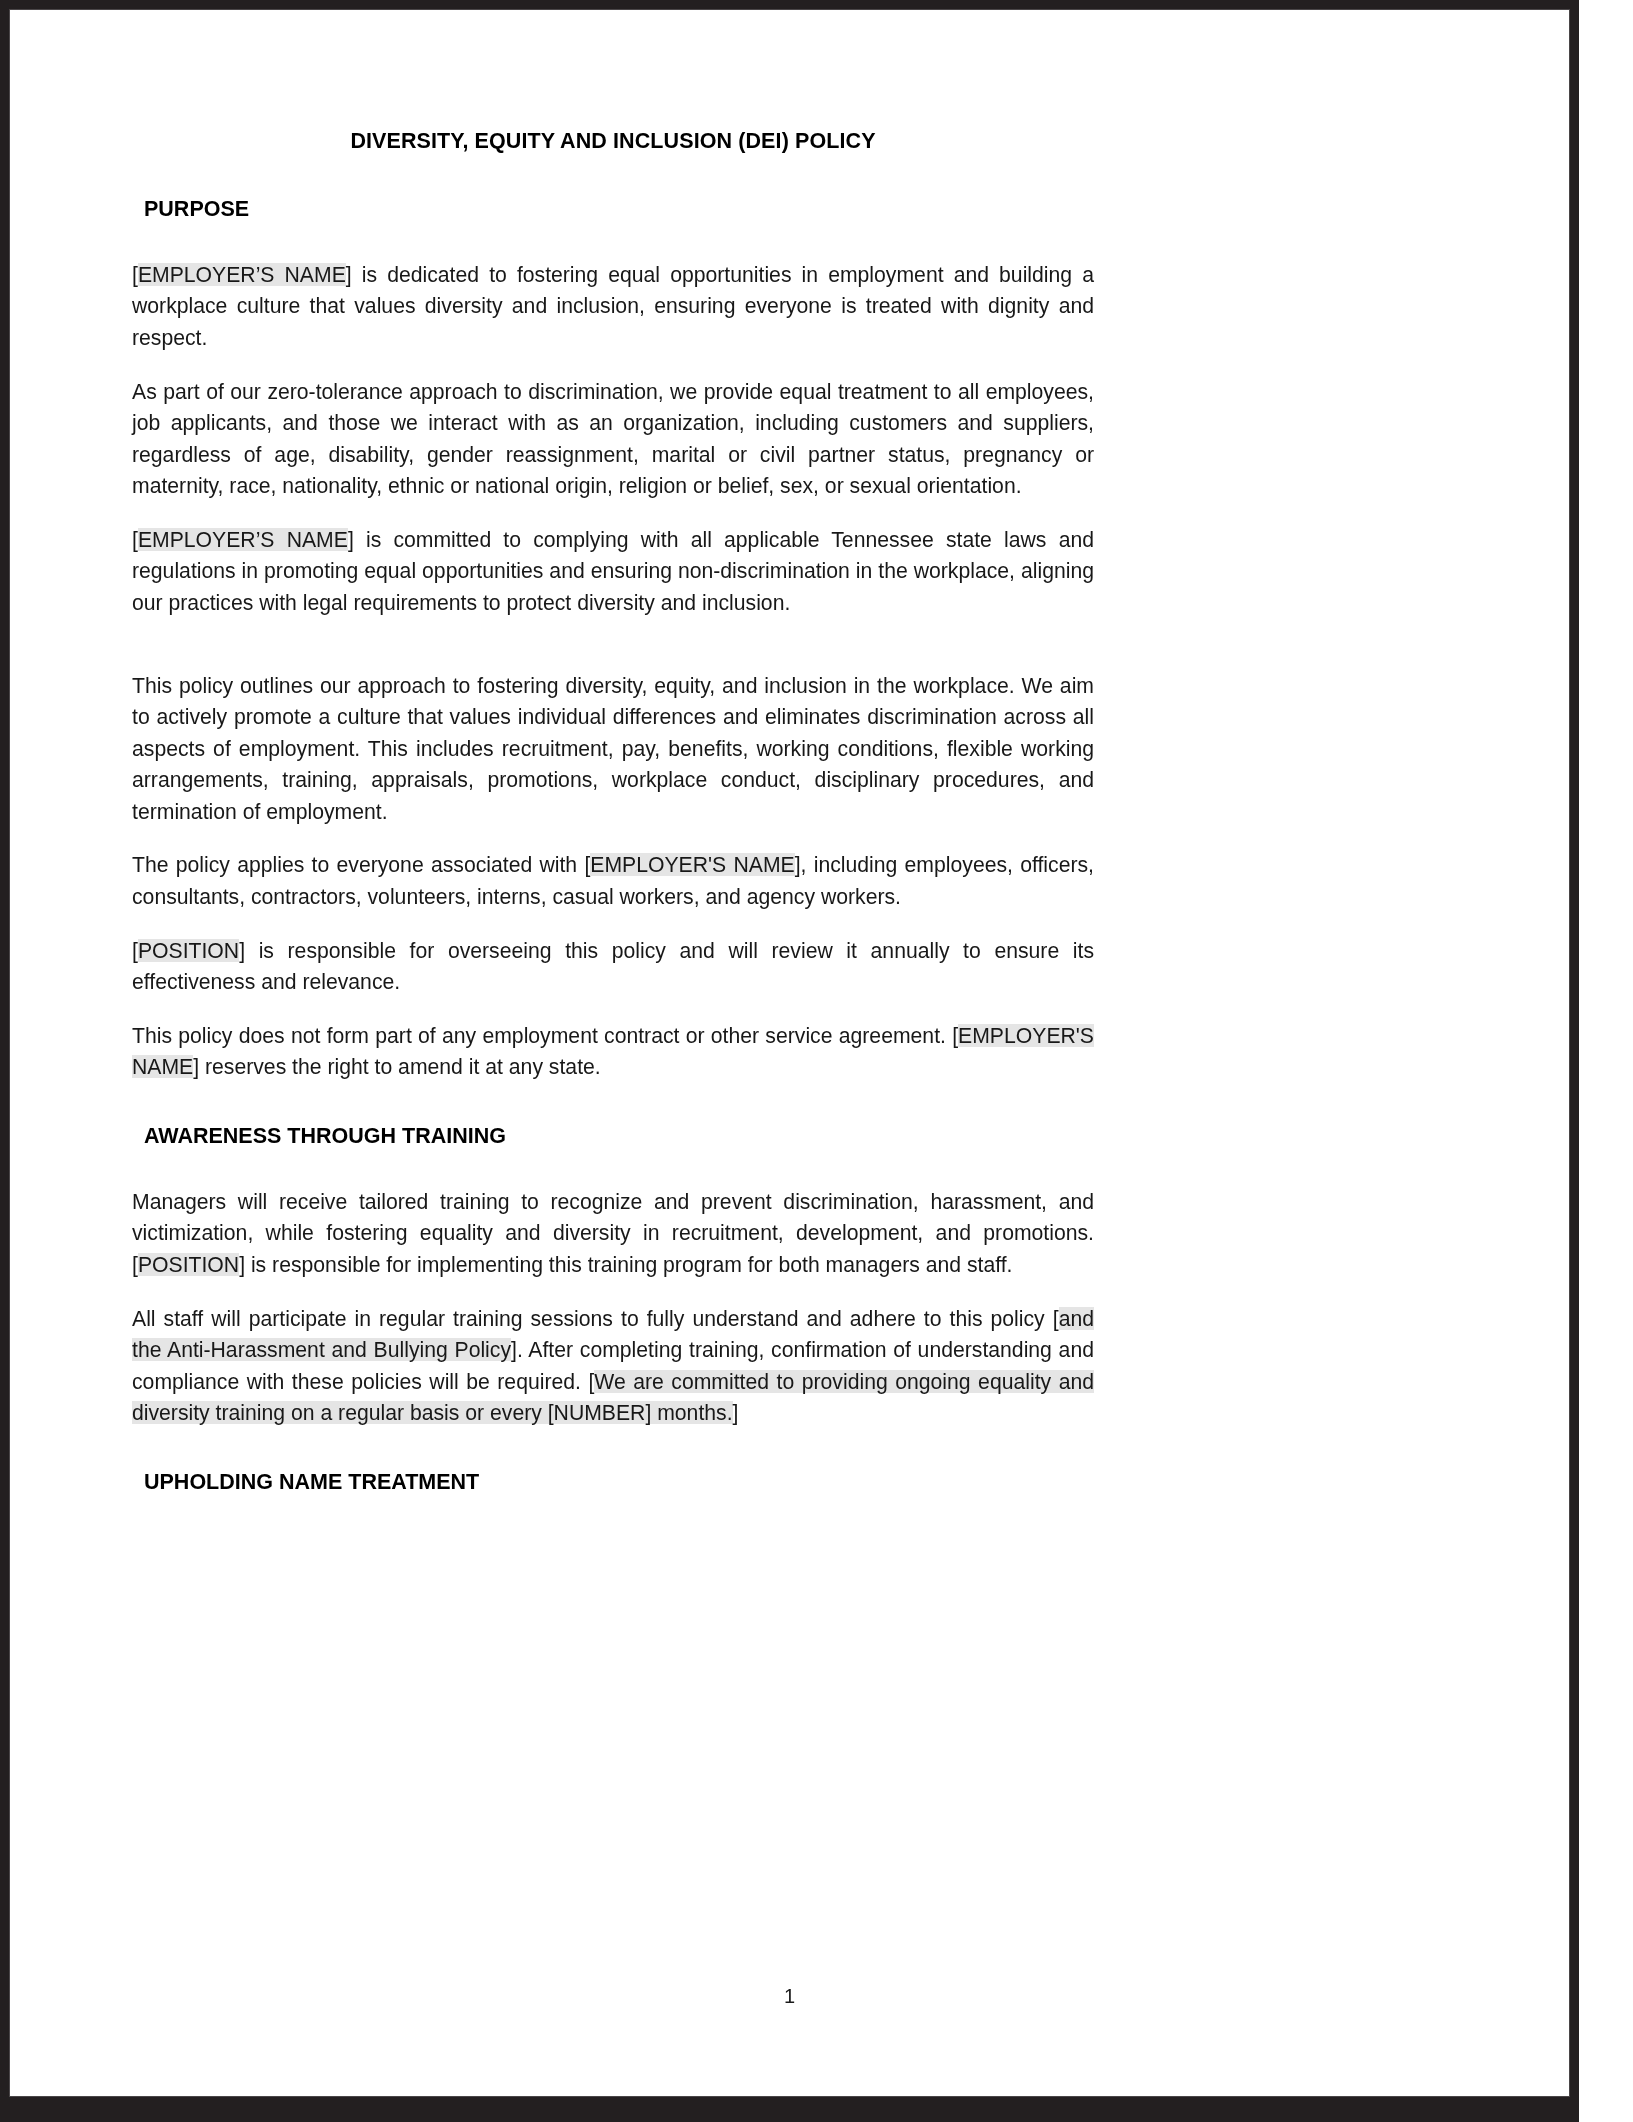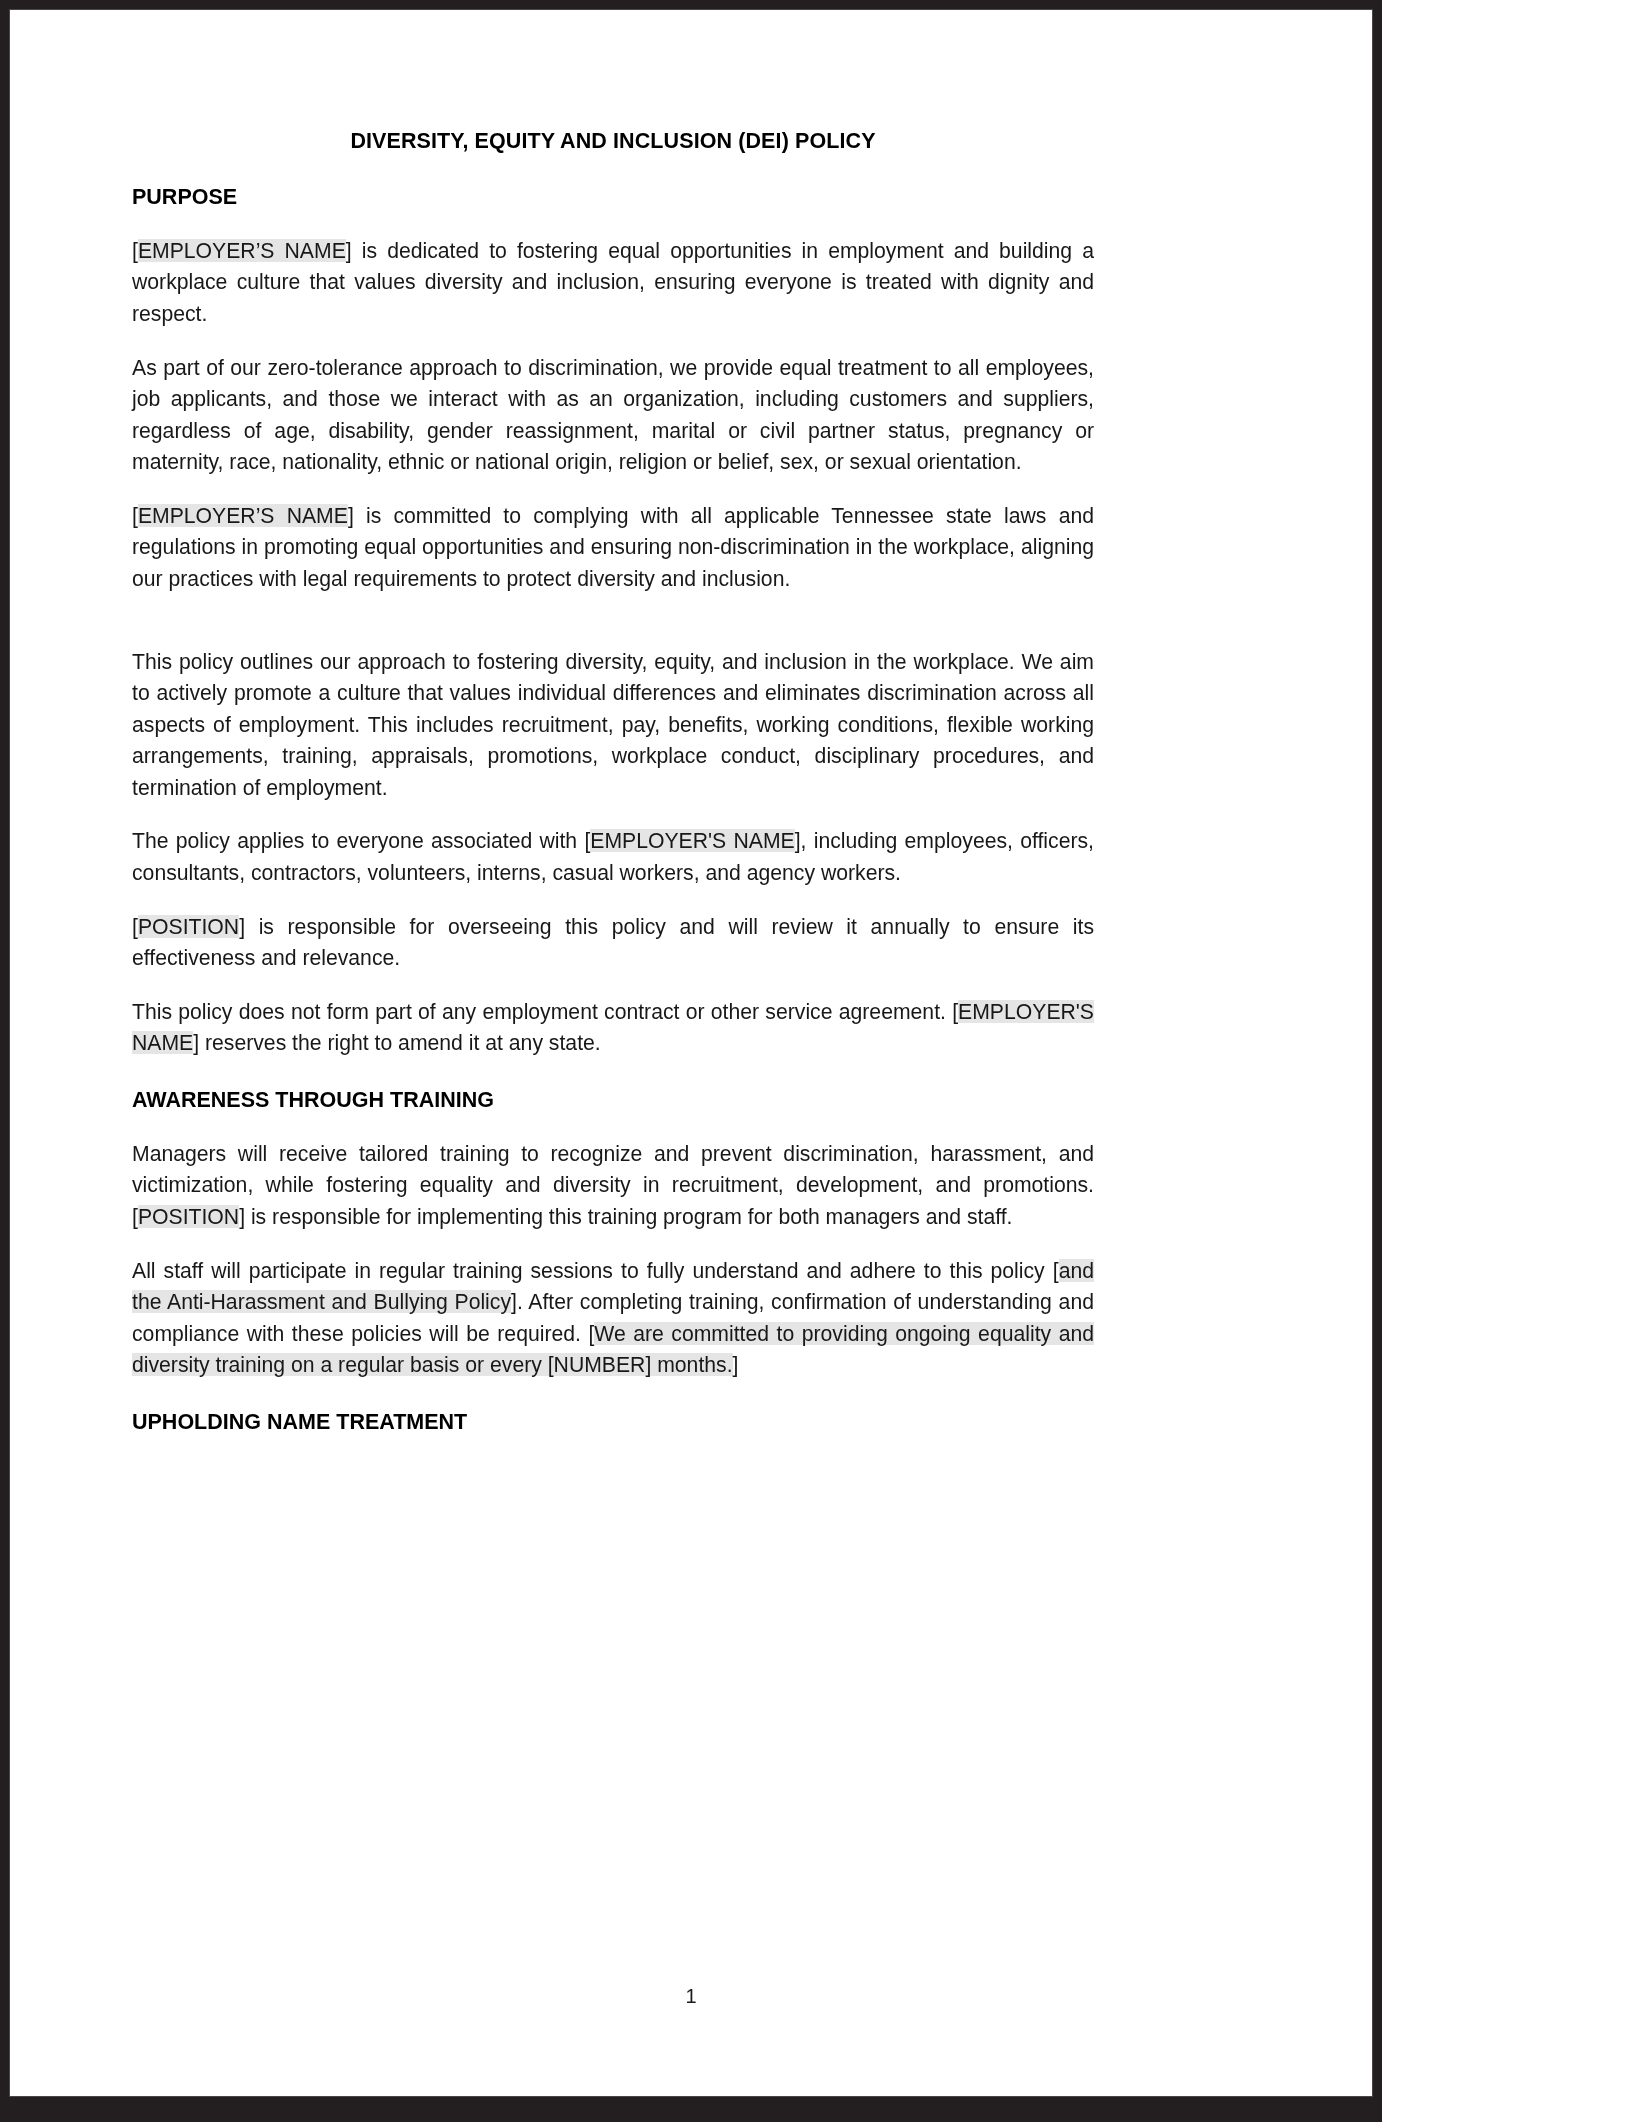--- a/index.html
+++ b/index.html
@@ -10,21 +10,21 @@
   body {
     width: 1633px;
     height: 2122px;
     font-family: "Liberation Sans", sans-serif;
     overflow: hidden;
   }
 
   
   .page-frame {
     position: relative;
-    width: 1382px;
+    width: 1579px;
     height: 2122px;
     box-sizing: border-box;
     background: #231f20;
     padding: 9px 9px 25px 9px;
   }
   .page-frame-inner {
     position: relative;
     width: 100%;
     height: 100%;
     box-sizing: border-box;
@@ -52,21 +52,21 @@
     margin: 0;
     padding-top: 118px;
     width: 962px;
     line-height: 1.25;
   }
 
   .section-heading {
     font-weight: bold;
     font-size: 21.5px;
     color: #000000;
-    margin: 0;
+    margin: 12px;
     line-height: 1.3;
   }
 
   .para {
     font-size: 21.2px;
     color: #181818;
     text-align: justify;
     text-justify: inter-word;
     line-height: 1.49;
     margin: 0;

